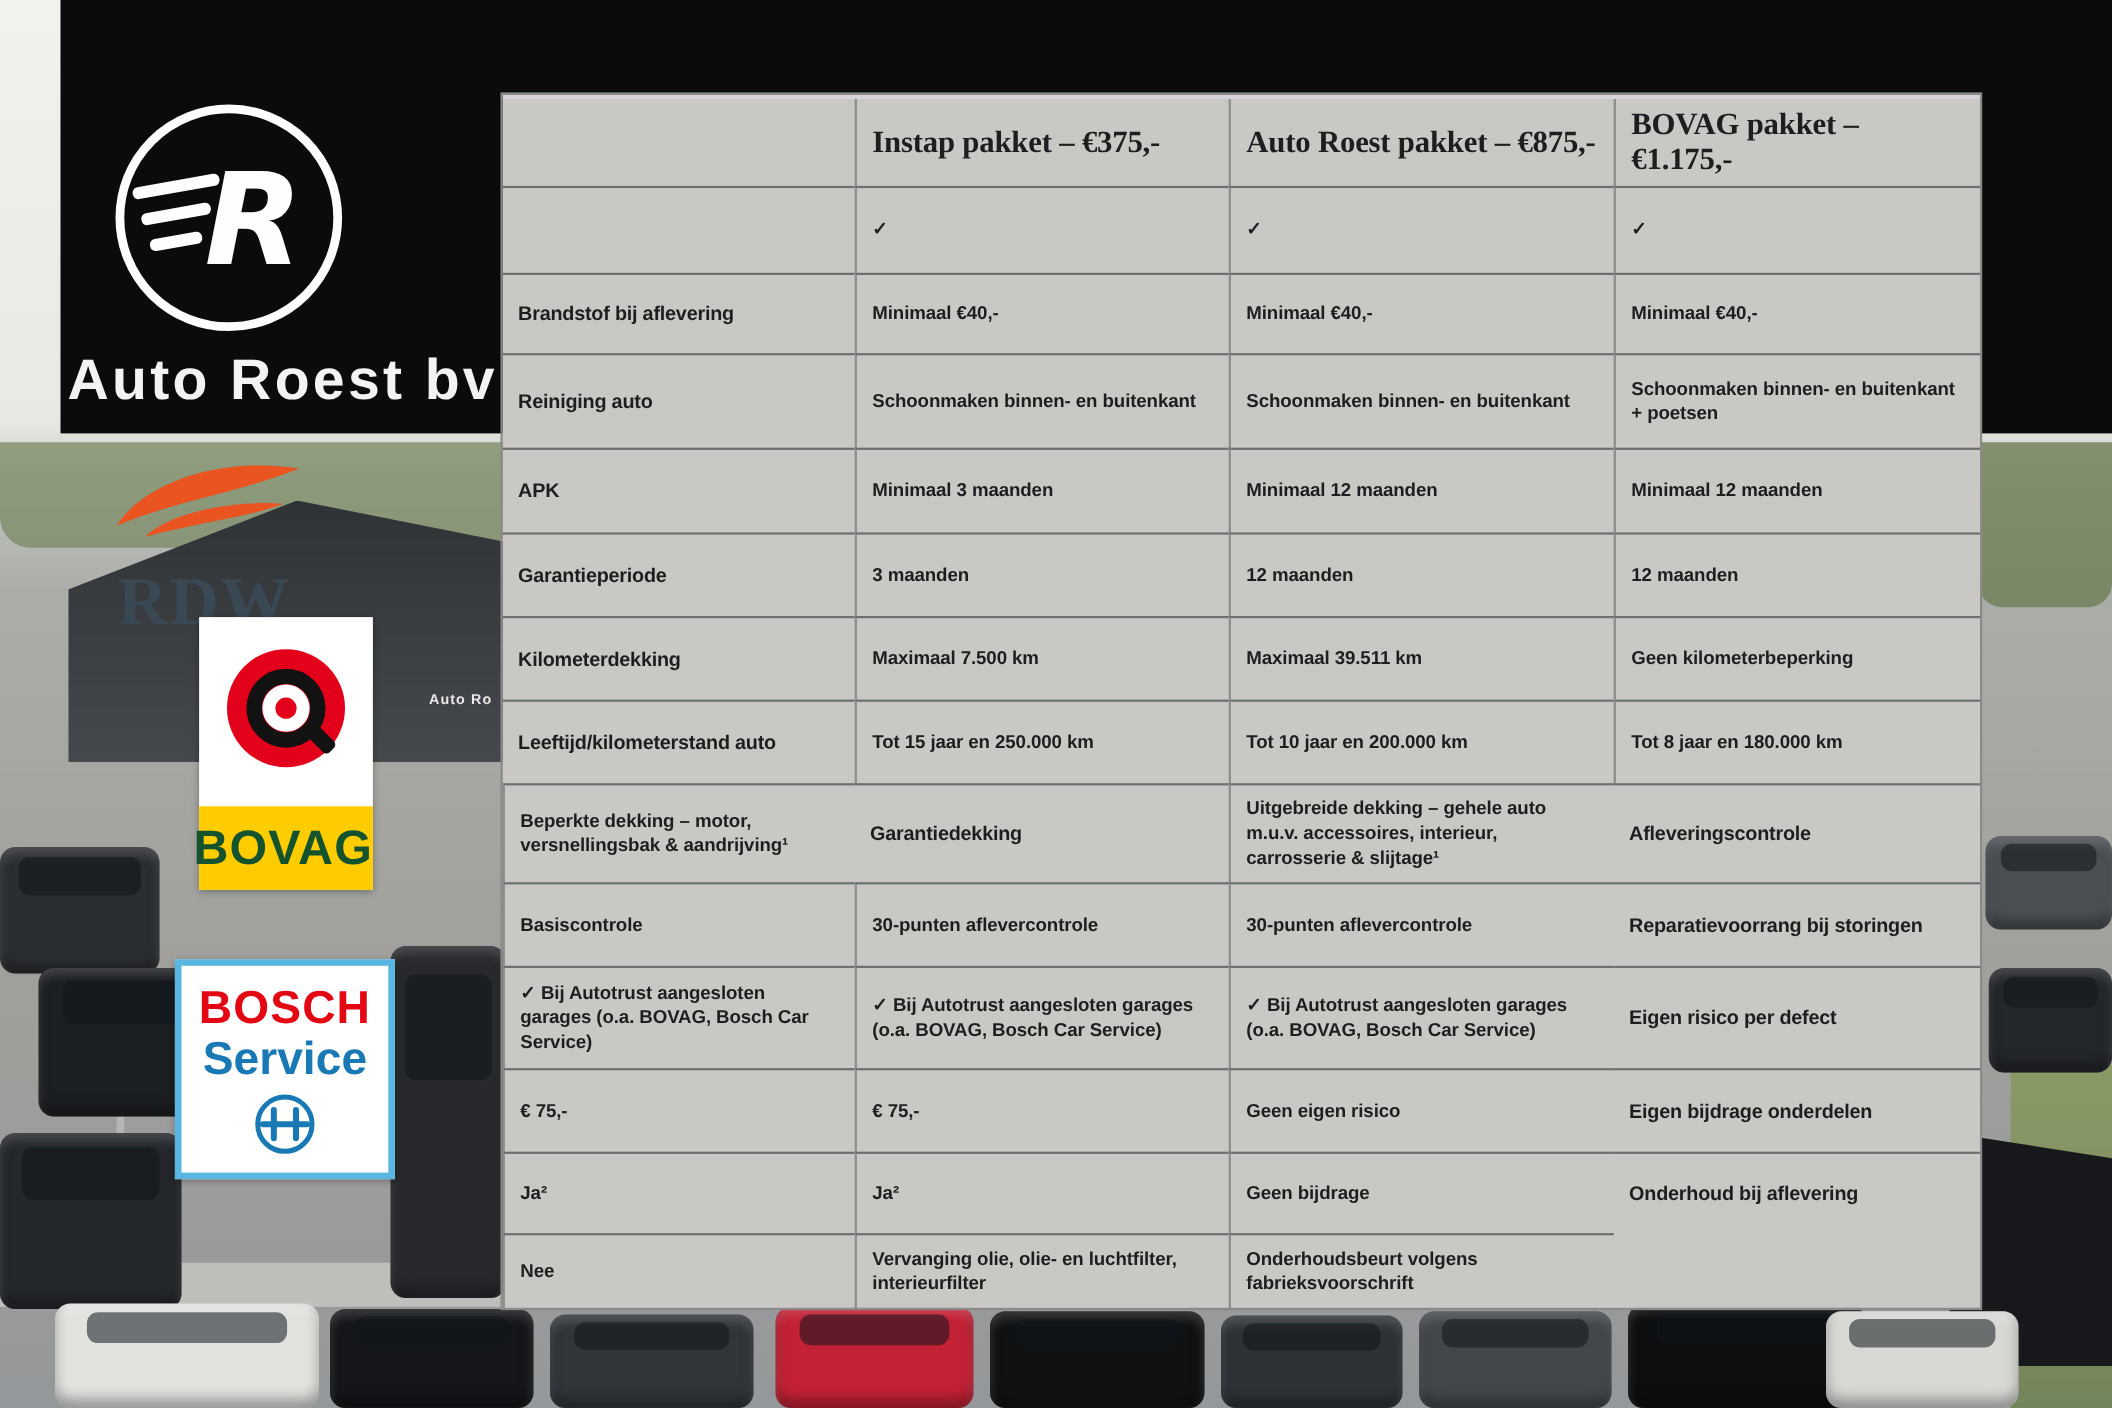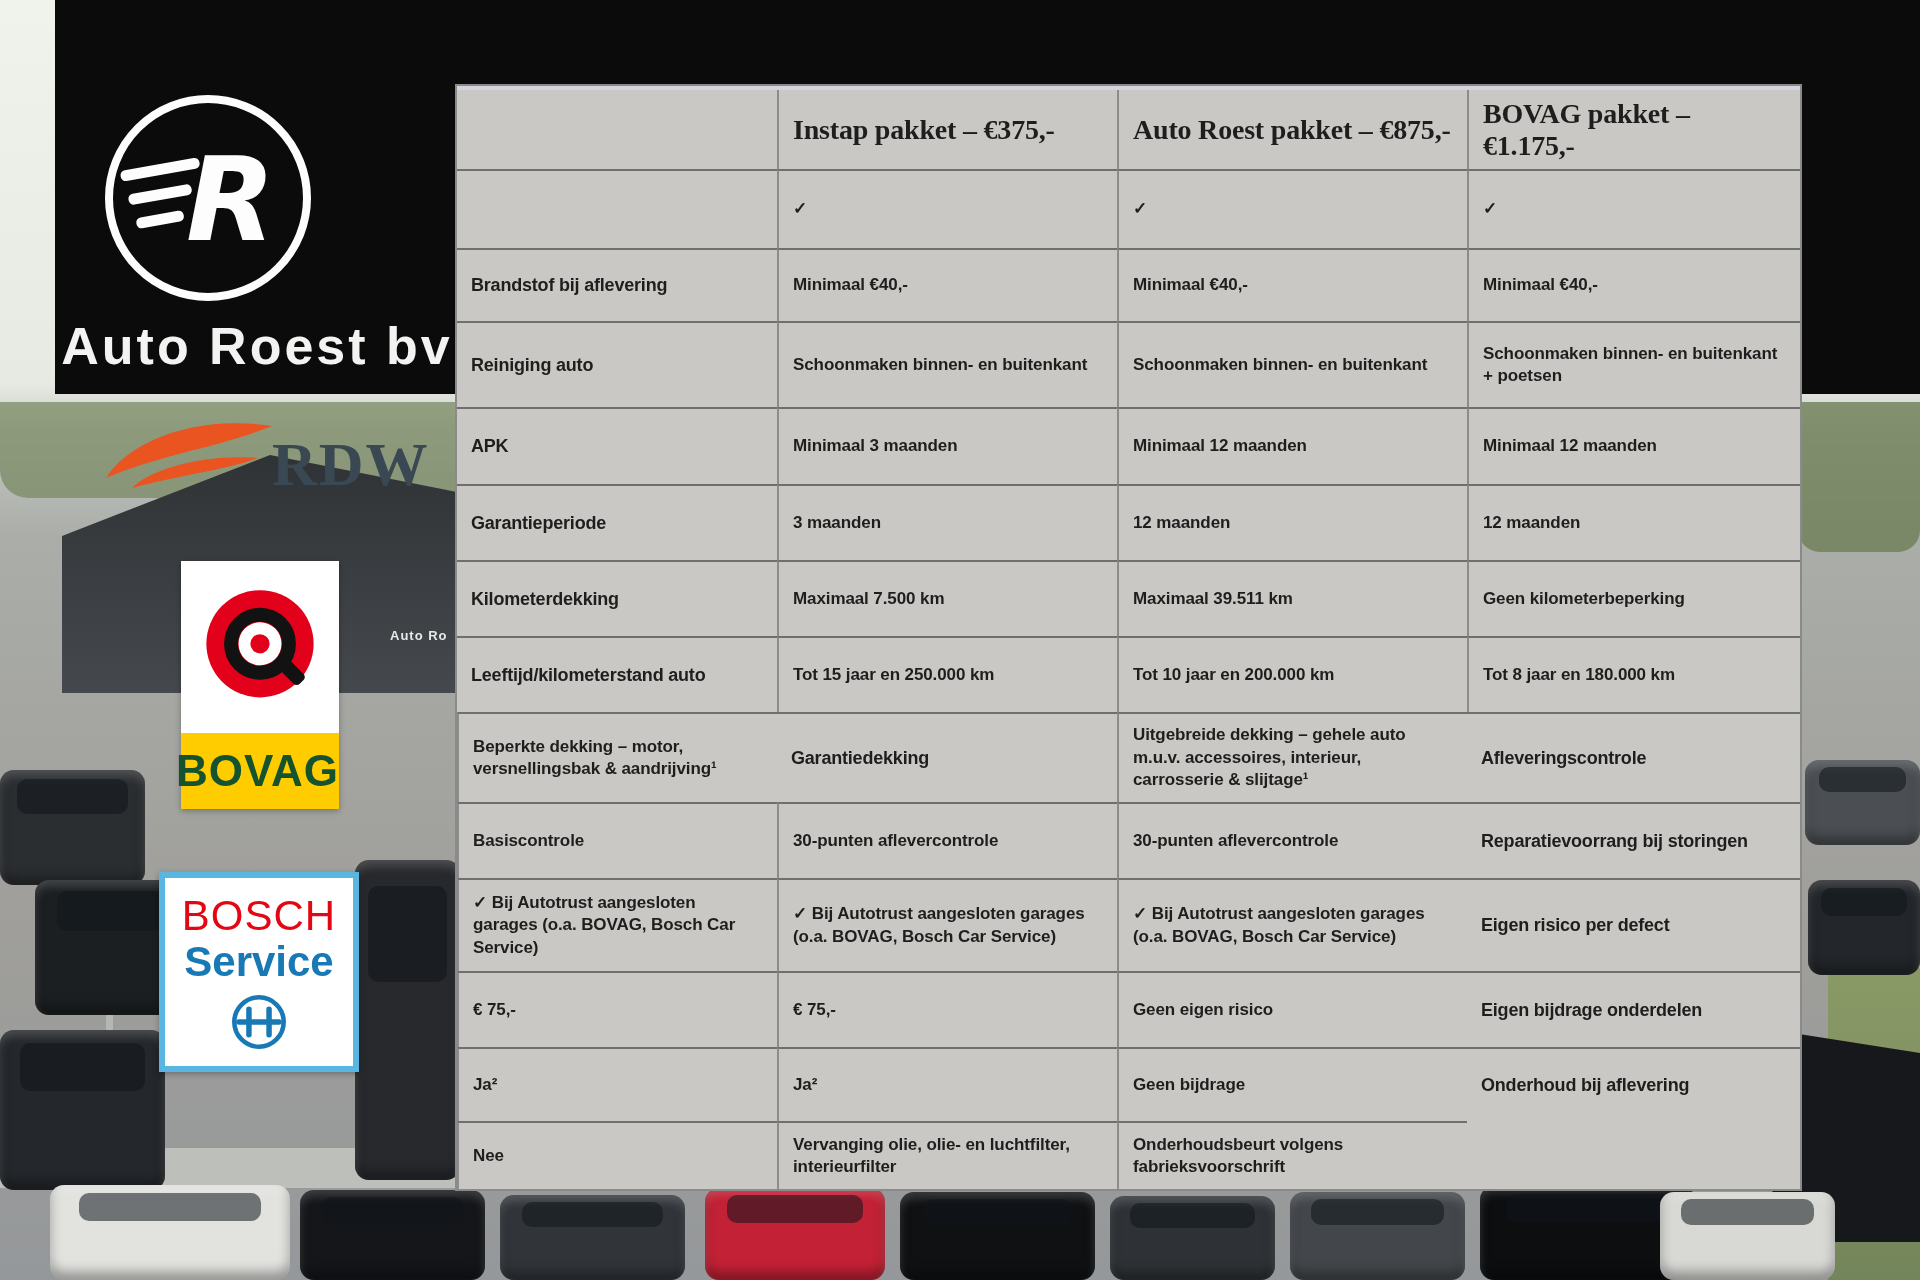--- a/index.html
+++ b/index.html
@@ -31,34 +31,34 @@
   .car{position:absolute;border-radius:14px;
     box-shadow:inset 0 6px 10px rgba(255,255,255,.18),inset 0 -8px 12px rgba(0,0,0,.35);}
   .car .glass{position:absolute;left:12%;top:8%;width:76%;height:30%;
     background:rgba(16,22,28,.55);border-radius:10px;}
   
   .top-black{position:absolute;left:55px;top:0;width:1865px;height:394px;background:#0b0b0b;}
   .monogram{position:absolute;left:88px;top:80px;}
   .brand-name{position:absolute;left:55px;top:316px;width:404px;text-align:center;
     color:#f3f3f2;font-size:52px;font-weight:700;letter-spacing:3px;}
   
-  .rdw{position:absolute;left:100px;top:416px;display:flex;align-items:center;}
+  .rdw{position:absolute;left:100px;top:416px;display:flex;align-items:center;flex-direction:column;}
   .rdw-text{font-family:"Liberation Serif",serif;font-weight:700;font-size:62px;
     color:#3a4854;letter-spacing:2px;margin-left:-8px;}
   
   .bovag{position:absolute;left:181px;top:561px;width:158px;height:248px;background:#ffffff;
     box-shadow:0 2px 6px rgba(0,0,0,.3);}
   .bovag-top{height:172px;display:flex;align-items:center;justify-content:center;}
   .bovag-band{height:76px;background:#ffcc00;display:flex;align-items:center;
     justify-content:flex-end;font-weight:800;font-size:44px;color:#14532d;letter-spacing:1px;}
   
   .bosch{position:absolute;left:159px;top:872px;width:200px;height:200px;background:#ffffff;
     border:6px solid #59b6e0;box-sizing:border-box;text-align:center;
     box-shadow:0 2px 6px rgba(0,0,0,.3);}
-  .bosch-red{color:#e30613;font-weight:400;font-size:42px;letter-spacing:1px;margin-top:14px;}
+  .bosch-red{color:#e30613;font-weight:700;font-size:42px;letter-spacing:1px;margin-top:14px;}
   .bosch-blue{color:#1879b5;font-weight:800;font-size:42px;margin-top:-2px;}
   .bosch-icon{margin-top:4px;}
   
   .cmp{position:absolute;left:457px;top:86px;width:1343px;
     background:#c9c8c5;display:grid;grid-template-columns:320px 340px 350px 333px;
     border-top:4px solid #d8d2de;outline:2px solid #8a8a8a;}
   .cell{display:flex;align-items:center;padding:8px 14px;box-sizing:border-box;
     border-left:2px solid #8c8c8c;border-top:2px solid #6f6f6f;
     color:#1e1e1e;font-weight:700;}
   .cell.col0{border-left:none;}

